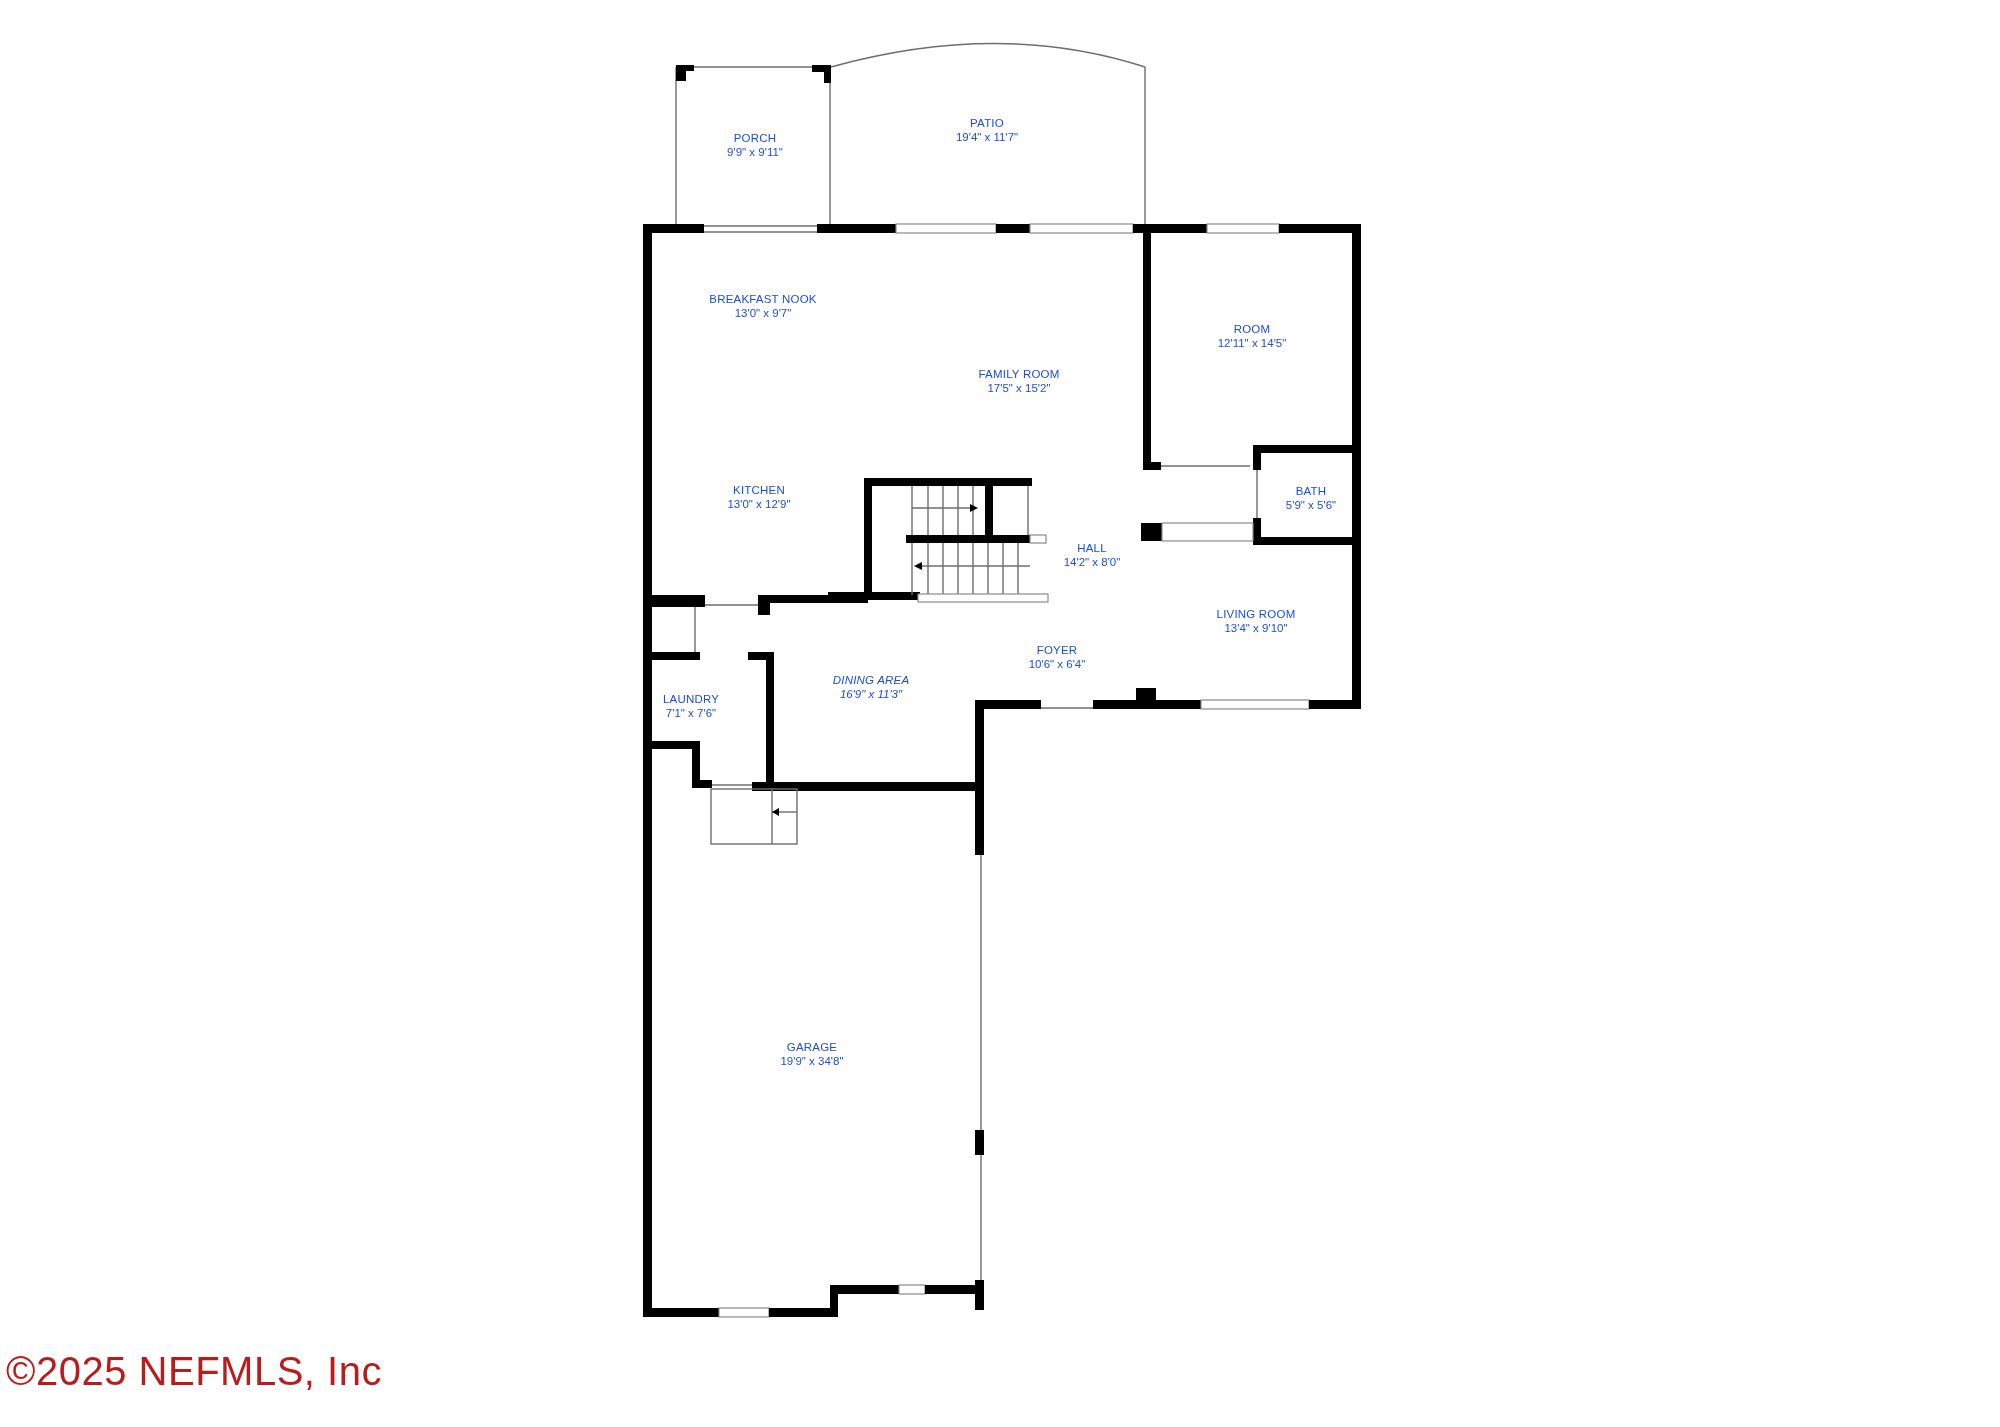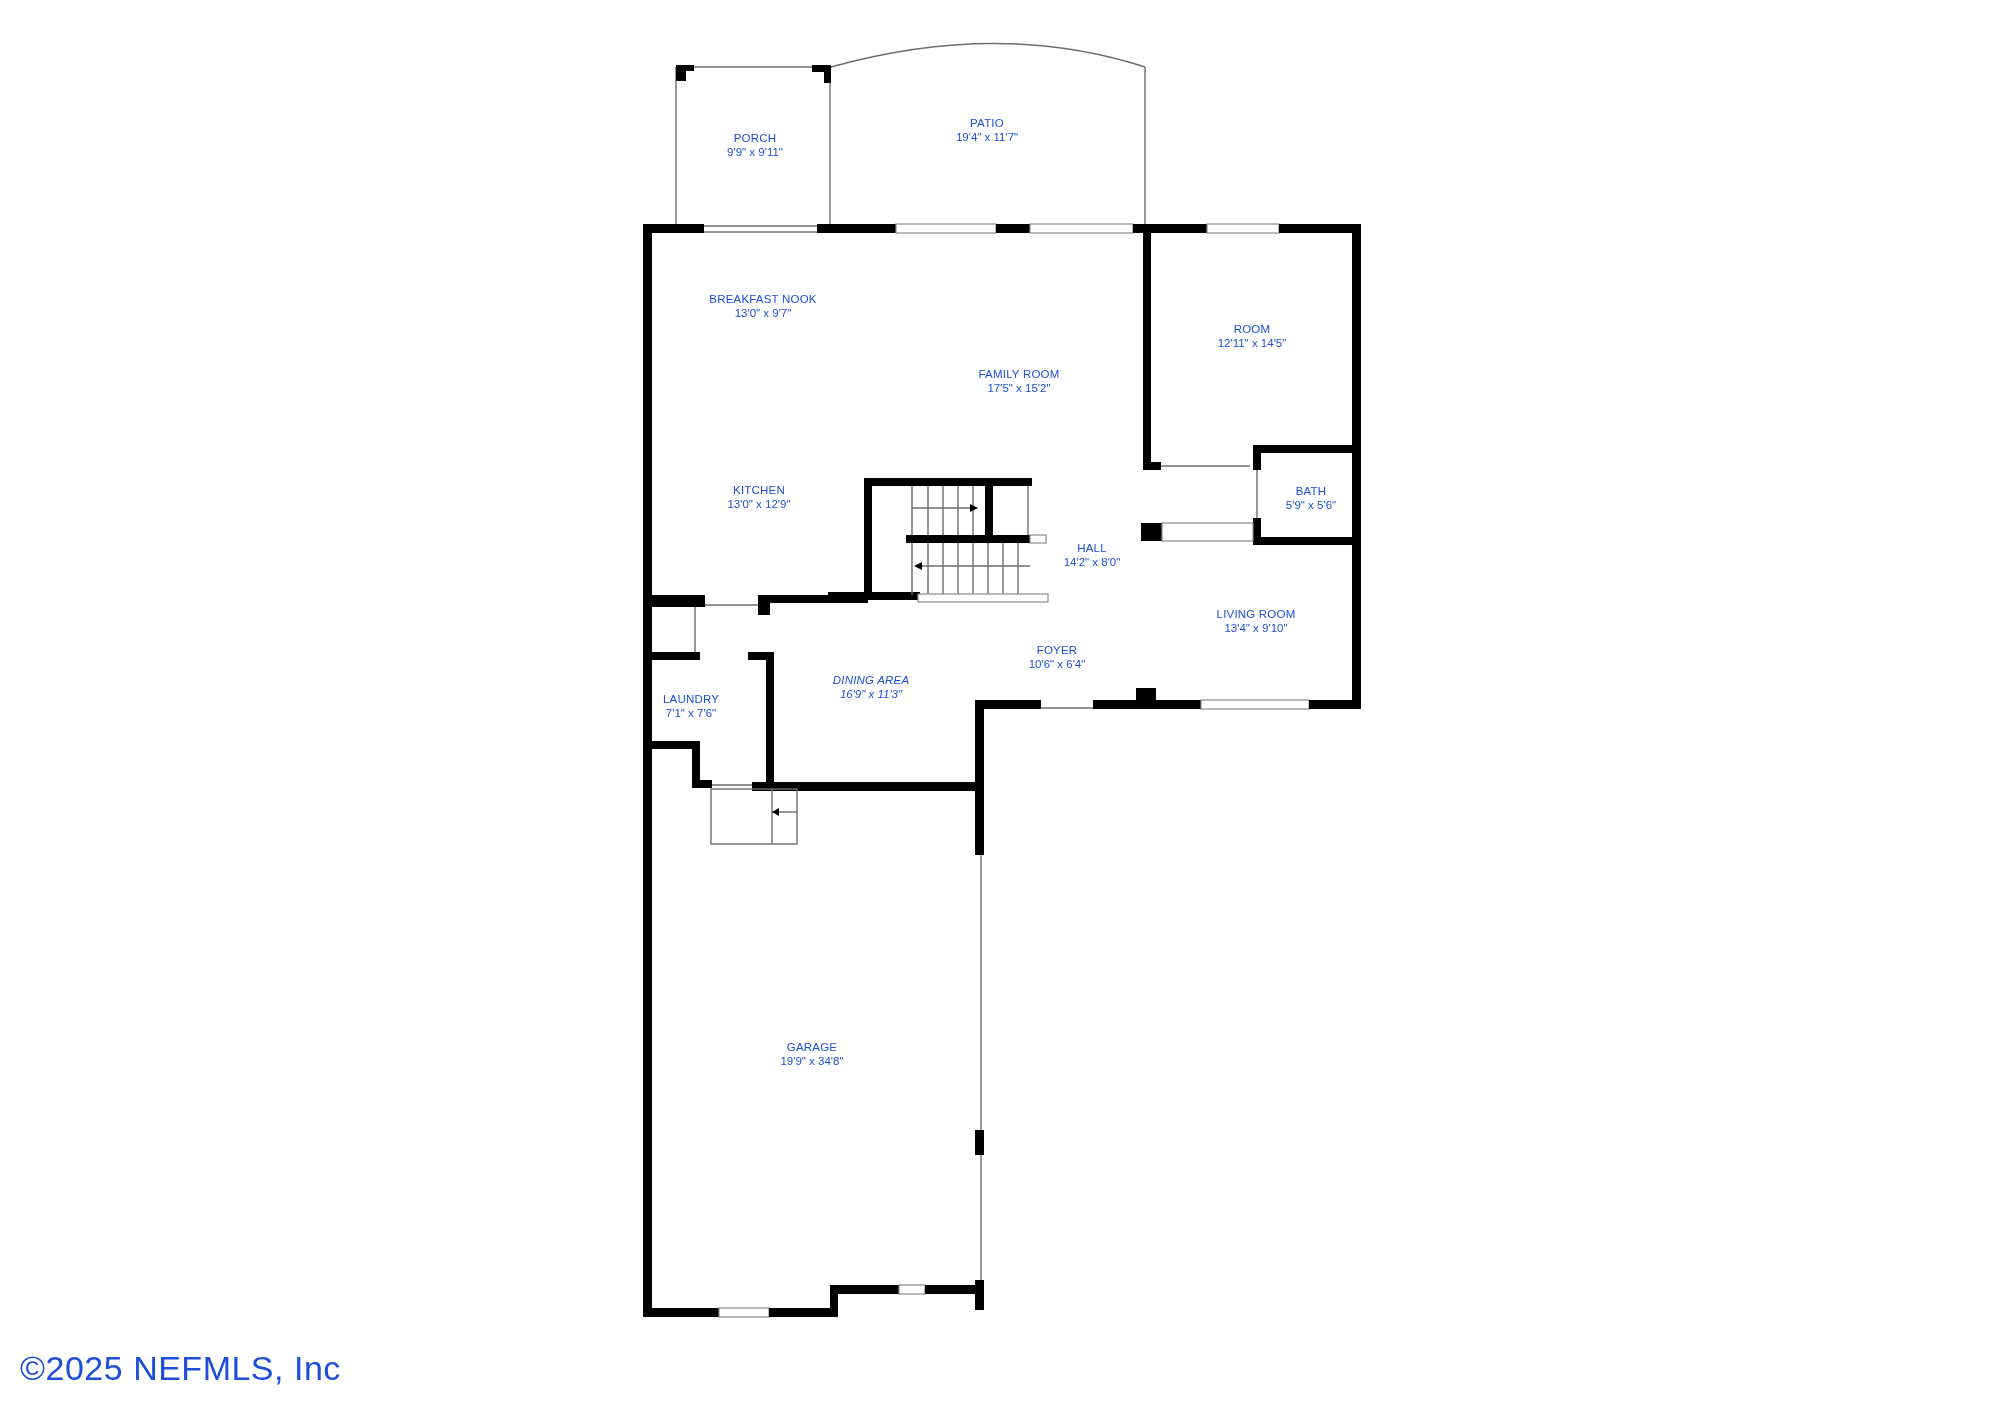--- a/index.html
+++ b/index.html
@@ -4,21 +4,21 @@
 <style>
   html, body { margin: 0; padding: 0; background: #ffffff; }
   body { width: 2000px; height: 1427px; position: relative; overflow: hidden; font-family: "Liberation Sans", sans-serif; }
   #plan { position: absolute; left: 0; top: 0; width: 2000px; height: 1427px; }
   .wall { fill: #000000; }
   .thin { stroke: #6e6e6e; stroke-width: 1.4; fill: none; }
   .win { fill: #ffffff; stroke: #8a8a8a; stroke-width: 1.2; }
   .room-label { position: absolute; transform: translateX(-50%); text-align: center; color: #1d4ed8; white-space: nowrap; line-height: 1.25; }
   .room-name { font-size: 11.5px; letter-spacing: 0.2px; display: block; }
   .room-dim { font-size: 11.5px; display: block; }
-  .copyright { position: absolute; left: 6px; top: 1349px; font-size: 34px; color: #1d4ed8; letter-spacing: 0.5px; font-family: "Liberation Sans", sans-serif; margin-left: 14px; }
+  .copyright { position: absolute; left: 6px; top: 1349px; font-size: 40px; color: #b91c1c; letter-spacing: 0.5px; font-family: "Liberation Sans", sans-serif; }
 </style>
 </head>
 <body>
 
 <svg id="plan" viewBox="0 0 2000 1427" xmlns="http://www.w3.org/2000/svg">
 
   <g>
     <line class="thin" x1="676" y1="67" x2="830" y2="67"></line>
     <line class="thin" x1="676" y1="67" x2="676" y2="228"></line>
     <line class="thin" x1="830" y1="67" x2="830" y2="228"></line>

